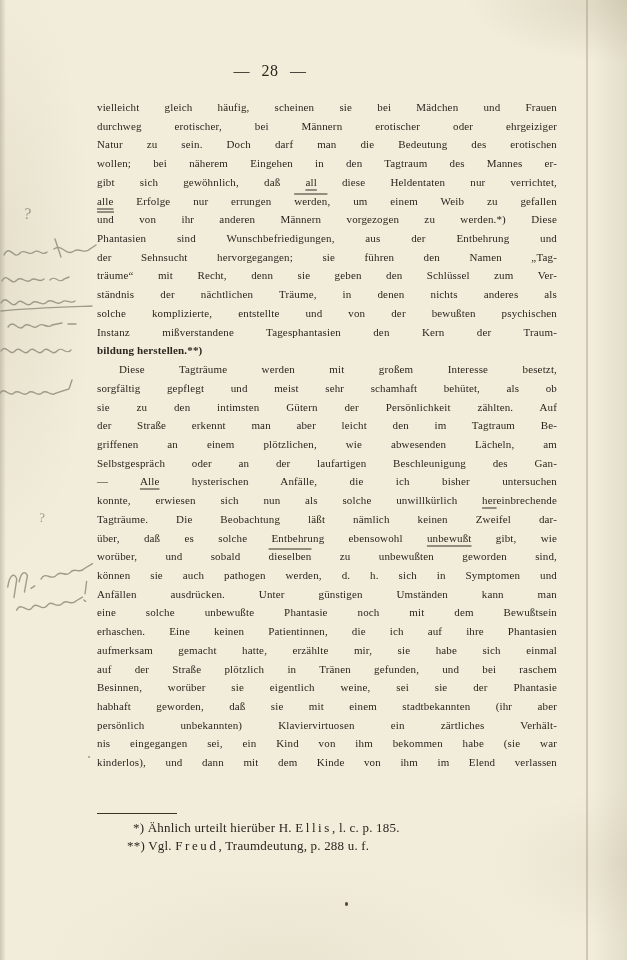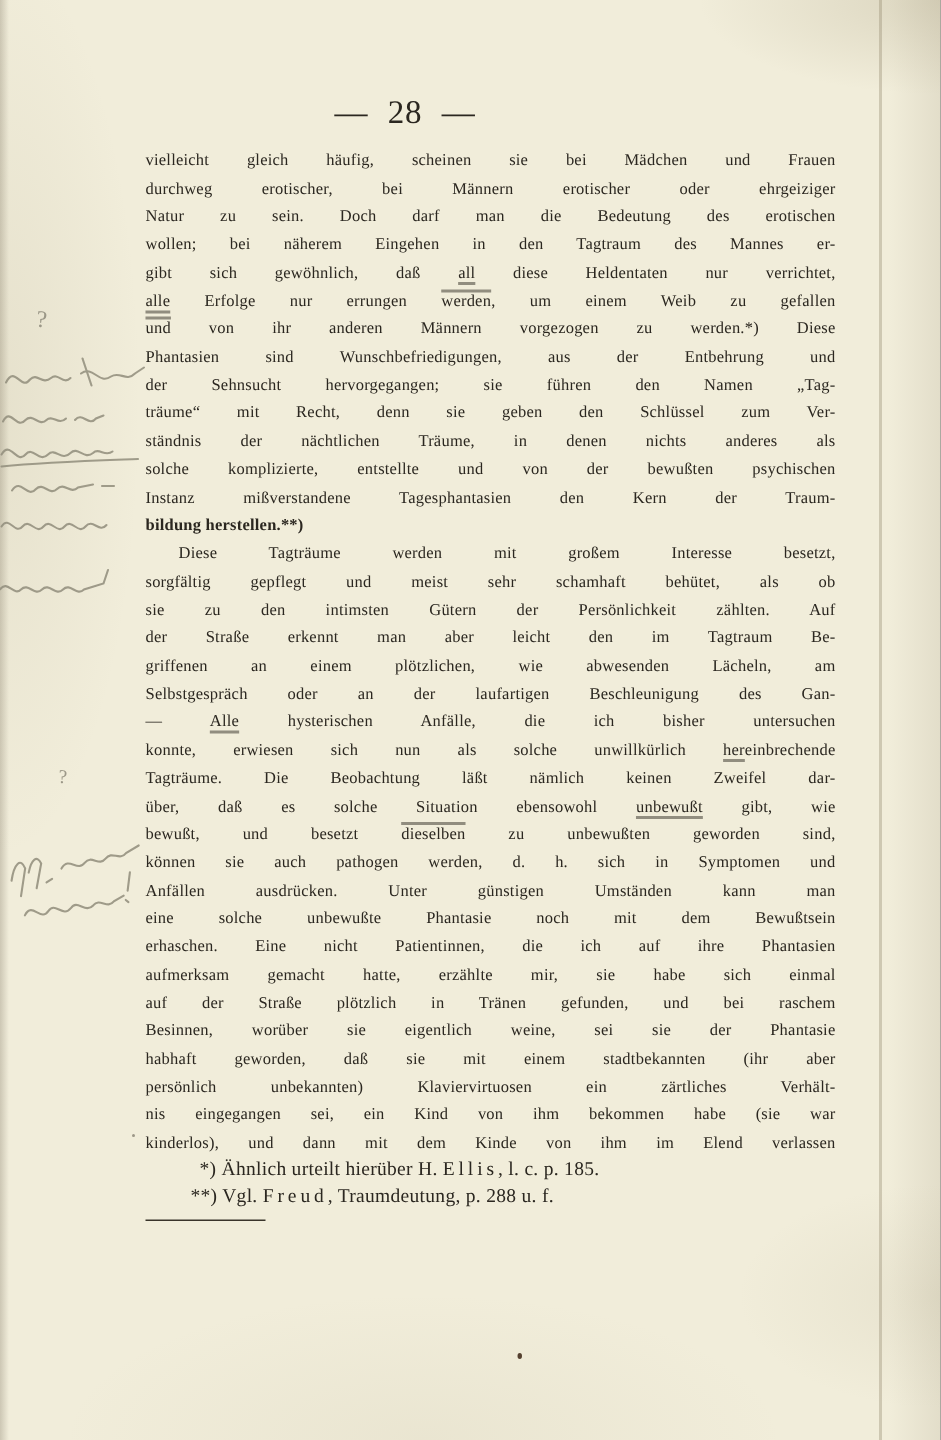--- a/index.html
+++ b/index.html
@@ -11,36 +11,36 @@
       radial-gradient(ellipse 130px 420px at 0% 28%, rgba(165,155,125,0.15), transparent 72%),
       radial-gradient(ellipse 320px 130px at 45% 100%, rgba(170,160,130,0.10), transparent 75%),
       radial-gradient(ellipse 180px 100px at 100% 90%, rgba(170,160,130,0.14), transparent 75%),
       linear-gradient(to right, rgba(110,100,82,0.28) 0px, rgba(110,100,82,0.0) 6px),
       linear-gradient(to left, rgba(150,140,115,0.16) 0px, rgba(150,140,115,0.0) 34px);
     font-family:"Liberation Serif", serif;
     color:#2b2720;
   }
   .pagenum{
     position:absolute;top:62px;left:0;width:540px;text-align:center;
-    font-size:22px;word-spacing:7px;letter-spacing:.5px;color:#2b2720;
+    font-size:16px;word-spacing:7px;letter-spacing:.5px;color:#2b2720;
   }
   .textblock{position:absolute;left:97px;top:98px;width:460px;}
   .bodyline{
     font-size:11px;line-height:18.72px;height:18.72px;
     text-align:justify;text-align-last:justify;text-justify:inter-word;
     letter-spacing:.15px;overflow:visible;white-space:normal;
   }
   .bodyline.no-just{text-align-last:left;font-weight:bold;}
   .bodyline.indent{text-indent:22px;}
   .m-u,.m-uw,.m-o{text-decoration-color:rgba(128,123,110,.85);text-decoration-thickness:1.6px;text-decoration-skip-ink:none;}
   .m-u{text-decoration-line:underline;text-underline-offset:3px;}
   .m-uw{text-decoration-line:underline;text-decoration-style:solid;text-underline-offset:3px;}
   .m-o{text-decoration-line:overline;}
   .fnrule{position:absolute;left:97px;top:813px;width:80px;border-top:1.6px solid #39342a;}
-  .footnotes{position:absolute;left:97px;top:770px;width:460px;}
+  .footnotes{position:absolute;left:97px;top:819px;width:460px;}
   .fn{font-size:13px;line-height:18px;letter-spacing:.2px;}
   .fn:nth-child(1){text-indent:36px;}
   .fn:nth-child(2){text-indent:30px;}
   .m-sp{letter-spacing:2.6px;}
   .pencil{color:#8e8a7b;}
   .qmark{position:absolute;font-size:16px;opacity:.85;}
   .q1{left:24px;top:205px;transform:rotate(6deg);}
   .q2{left:39px;top:510px;font-size:13px;transform:rotate(4deg);}
   .margin-svg{position:absolute;left:0;pointer-events:none;}
   .crease{position:absolute;left:586px;top:0;width:1.5px;height:960px;background:rgba(150,140,112,.38);}
@@ -73,26 +73,26 @@
       <div class="bodyline no-just"><span>bildung herstellen.**)</span></div>
       <div class="bodyline indent"><span>Diese Tagträume werden mit großem Interesse besetzt,</span></div>
       <div class="bodyline"><span>sorgfältig gepflegt und meist sehr schamhaft behütet, als ob</span></div>
       <div class="bodyline"><span>sie zu den intimsten Gütern der Persönlichkeit zählten. Auf</span></div>
       <div class="bodyline"><span>der Straße erkennt man aber leicht den im Tagtraum Be-</span></div>
       <div class="bodyline"><span>griffenen an einem plötzlichen, wie abwesenden Lächeln, am</span></div>
       <div class="bodyline"><span>Selbstgespräch oder an der laufartigen Beschleunigung des Gan-</span></div>
       <div class="bodyline"><span>— </span><span class="m-uw">Alle</span><span> hysterischen Anfälle, die ich bisher untersuchen</span></div>
       <div class="bodyline"><span>konnte, erwiesen sich nun als solche unwillkürlich </span><span class="m-u">her</span><span>einbrechende</span></div>
       <div class="bodyline"><span>Tagträume. Die Beobachtung läßt nämlich keinen Zweifel dar-</span></div>
-      <div class="bodyline"><span>über, daß es solche Situation ebensowohl </span><span class="m-u">unbewußt</span><span> gibt, wie</span></div>
-      <div class="bodyline"><span>bewußt, und besetzt </span><span class="m-o">dieselben</span><span> zu unbewußten geworden sind,</span></div>
+      <div class="bodyline"><span>über, daß es solche Entbehrung ebensowohl </span><span class="m-u">unbewußt</span><span> gibt, wie</span></div>
+      <div class="bodyline"><span>worüber, und sobald </span><span class="m-o">dieselben</span><span> zu unbewußten geworden sind,</span></div>
       <div class="bodyline"><span>können sie auch pathogen werden, d. h. sich in Symptomen und</span></div>
       <div class="bodyline"><span>Anfällen ausdrücken. Unter günstigen Umständen kann man</span></div>
       <div class="bodyline"><span>eine solche unbewußte Phantasie noch mit dem Bewußtsein</span></div>
-      <div class="bodyline"><span>erhaschen. Eine nicht Patientinnen, die ich auf ihre Phantasien</span></div>
+      <div class="bodyline"><span>erhaschen. Eine keinen Patientinnen, die ich auf ihre Phantasien</span></div>
       <div class="bodyline"><span>aufmerksam gemacht hatte, erzählte mir, sie habe sich einmal</span></div>
       <div class="bodyline"><span>auf der Straße plötzlich in Tränen gefunden, und bei raschem</span></div>
       <div class="bodyline"><span>Besinnen, worüber sie eigentlich weine, sei sie der Phantasie</span></div>
       <div class="bodyline"><span>habhaft geworden, daß sie mit einem stadtbekannten (ihr aber</span></div>
       <div class="bodyline"><span>persönlich unbekannten) Klaviervirtuosen ein zärtliches Verhält-</span></div>
       <div class="bodyline"><span>nis eingegangen sei, ein Kind von ihm bekommen habe (sie war</span></div>
       <div class="bodyline"><span>kinderlos), und dann mit dem Kinde von ihm im Elend verlassen</span></div>
     </div>
 
   <div class="fnrule"></div>

